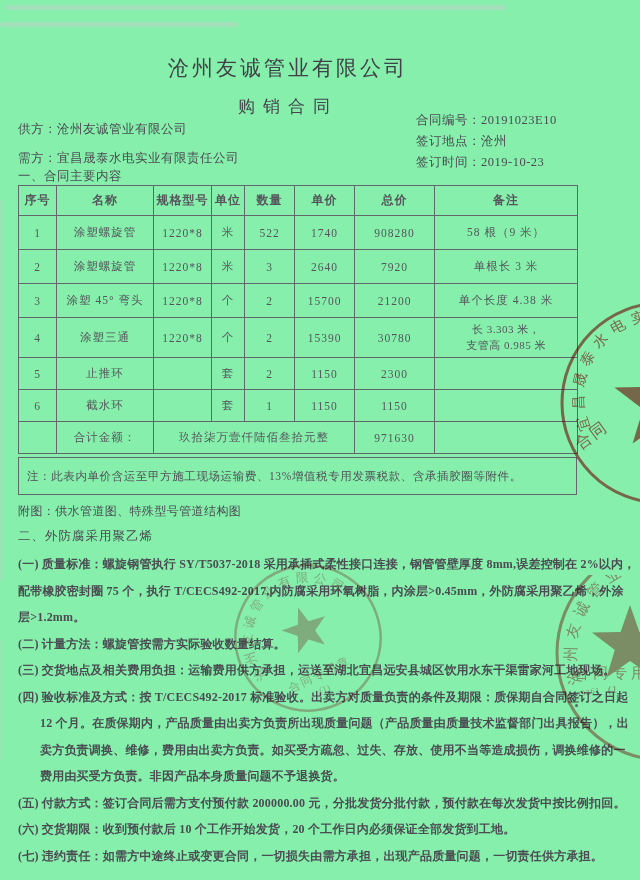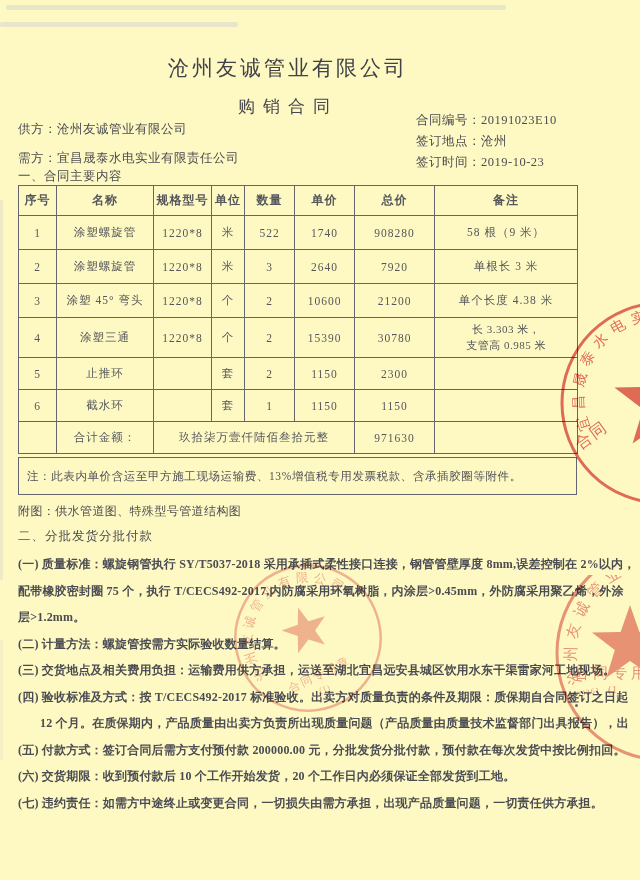--- a/index.html
+++ b/index.html
@@ -1,19 +1,19 @@
 <!DOCTYPE html>
 <html><head>
 <meta charset="utf-8">
 <style>
   html,body{margin:0;padding:0;}
   body{width:640px;height:880px;background:#f2f2f3;overflow:hidden;}
   .page{
     position:relative;width:640px;height:880px;overflow:hidden;
-    background:#fef9c3;
+    background:#86efac;
     font-family:"Liberation Serif","DejaVu Serif",serif;
     color:#4a4c52;
   }
   .t{position:absolute;white-space:nowrap;}
   .center{text-align:center;}
   
   .company-title{left:0;top:54px;width:576px;font-size:21px;letter-spacing:3px;color:#404248;}
   .doc-title{left:0;top:95px;width:576px;font-size:17px;letter-spacing:8px;color:#44464c;}
   .meta{font-size:12.5px;letter-spacing:.5px;}
   
@@ -103,21 +103,21 @@
       <td>2640</td>
       <td>7920</td>
       <td>单根长 3 米</td>
     </tr>
     <tr class="r3">
       <td>3</td>
       <td>涂塑 45° 弯头</td>
       <td>1220*8</td>
       <td>个</td>
       <td>2</td>
-      <td>10600</td>
+      <td>15700</td>
       <td>21200</td>
       <td>单个长度 4.38 米</td>
     </tr>
     <tr class="r4">
       <td>4</td>
       <td>涂塑三通</td>
       <td>1220*8</td>
       <td>个</td>
       <td>2</td>
       <td>15390</td>
@@ -156,30 +156,32 @@
     </tr>
   </tbody>
     </table>
 
   <div class="note-box">
     <span>注：此表内单价含运至甲方施工现场运输费、13%增值税专用发票税款、含承插胶圈等附件。</span>
   </div>
 
   <div class="t body-line" style="left:18px;top:503px;">附图：供水管道图、特殊型号管道结构图</div>
 
-  <div class="t meta" style="left:18px;top:528px;letter-spacing:1px;">二、分批发货分批付款</div>
+  <div class="t meta" style="left:18px;top:528px;letter-spacing:1px;">二、外防腐采用聚乙烯</div>
 
   <div class="clauses">
     <div>(一) 质量标准：螺旋钢管执行 SY/T5037-2018 采用承插式柔性接口连接，钢管管壁厚度 8mm,误差控制在 2%以内，</div>
     <div>配带橡胶密封圈 75 个，执行 T/CECS492-2017,内防腐采用环氧树脂，内涂层&gt;0.45mm，外防腐采用聚乙烯，外涂</div>
     <div>层&gt;1.2mm。</div>
     <div>(二) 计量方法：螺旋管按需方实际验收数量结算。</div>
     <div>(三) 交货地点及相关费用负担：运输费用供方承担，运送至湖北宜昌远安县城区饮用水东干渠雷家河工地现场。</div>
     <div>(四) 验收标准及方式：按 T/CECS492-2017 标准验收。出卖方对质量负责的条件及期限：质保期自合同签订之日起</div>
     <div class="cl-ind">12 个月。在质保期内，产品质量由出卖方负责所出现质量问题（产品质量由质量技术监督部门出具报告），出</div>
+    <div class="cl-ind">卖方负责调换、维修，费用由出卖方负责。如买受方疏忽、过失、存放、使用不当等造成损伤，调换维修的一</div>
+    <div class="cl-ind">费用由买受方负责。非因产品本身质量问题不予退换货。</div>
     <div>(五) 付款方式：签订合同后需方支付预付款 200000.00 元，分批发货分批付款，预付款在每次发货中按比例扣回。</div>
     <div>(六) 交货期限：收到预付款后 10 个工作开始发货，20 个工作日内必须保证全部发货到工地。</div>
     <div>(七) 违约责任：如需方中途终止或变更合同，一切损失由需方承担，出现产品质量问题，一切责任供方承担。</div>
   </div>
 
   <svg class="seal" style="left:552px;top:300px;opacity:.82;" width="160" height="210" viewBox="0 0 160 210">
     <g fill="#d94c4c" stroke="none">
       <circle cx="110" cy="103" r="100" fill="none" stroke="#d94c4c" stroke-width="3"></circle>
       <defs>
           <path id="arcA" d="M 39 129 A 76 76 0 1 1 181 77"></path>

